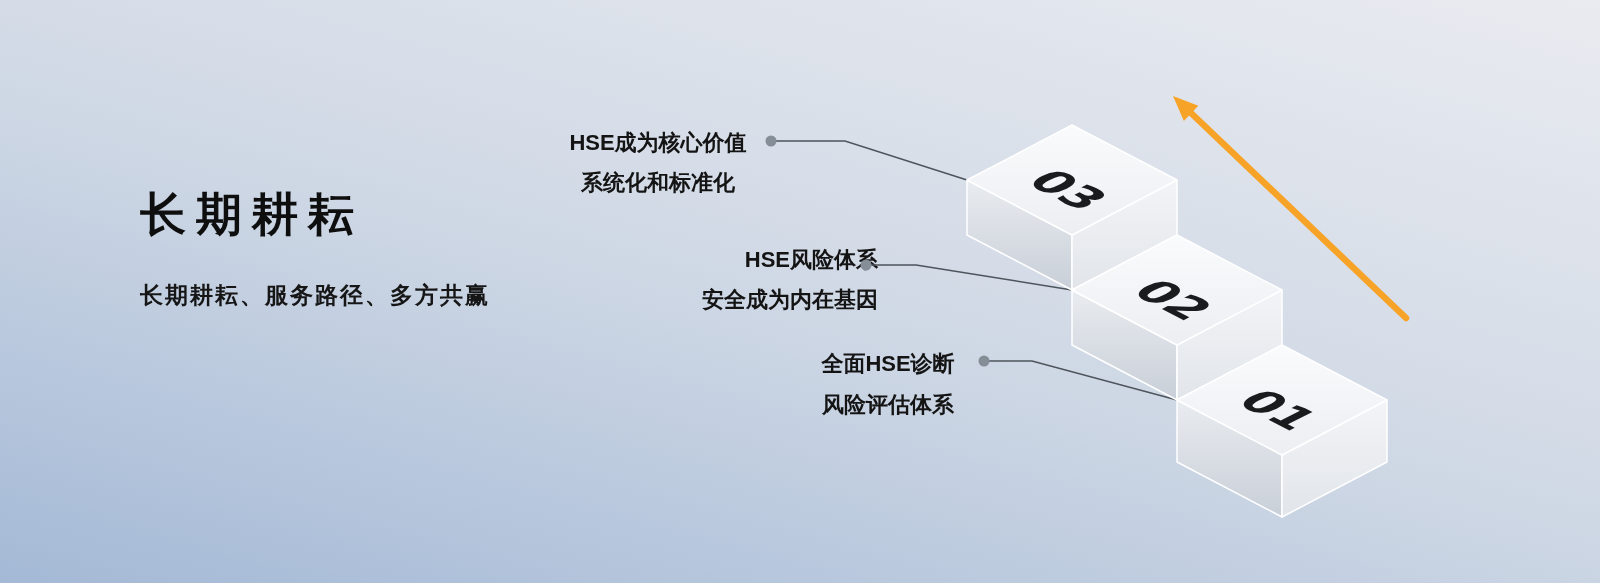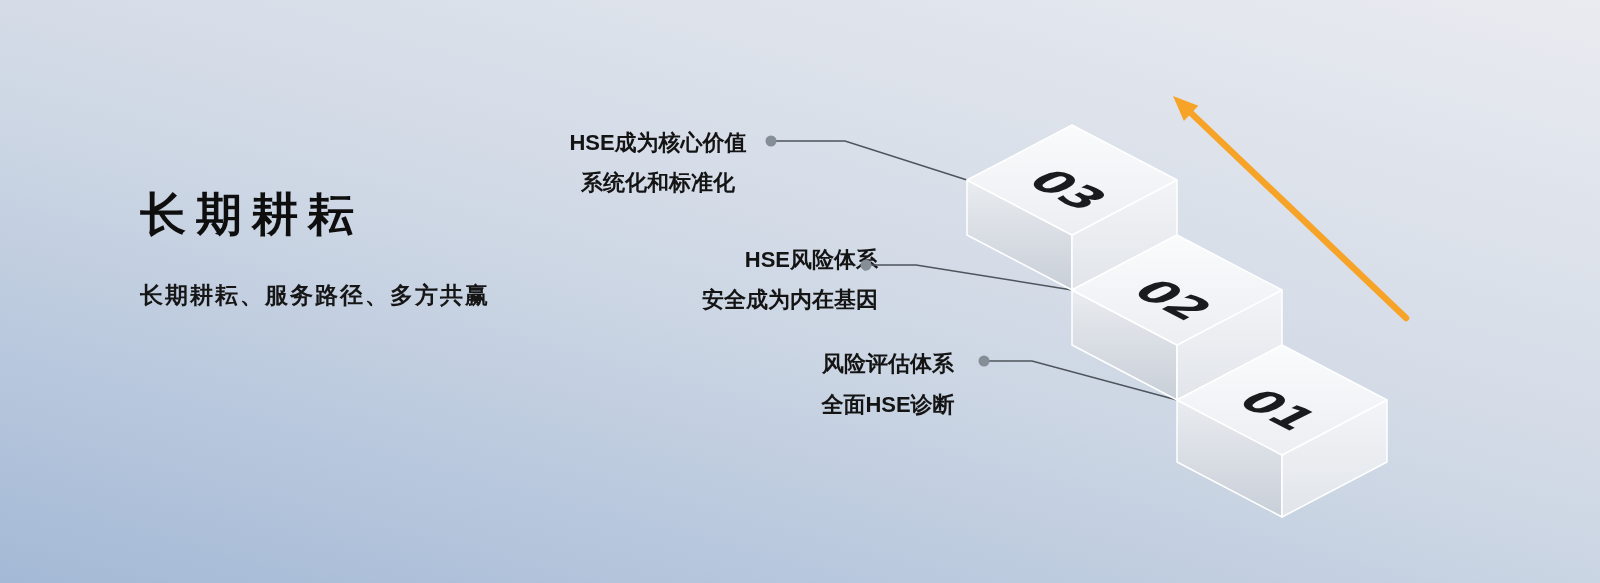--- a/index.html
+++ b/index.html
@@ -69,22 +69,22 @@
     <div>HSE成为核心价值</div>
     <div>系统化和标准化</div>
   </div>
 
   <div class="callout callout-2">
     <div>HSE风险体系</div>
     <div>安全成为内在基因</div>
   </div>
 
   <div class="callout callout-3">
+    <div>全面HSE诊断</div>
     <div>风险评估体系</div>
-    <div>全面HSE诊断</div>
   </div>
 
   <svg class="stage-svg" viewBox="0 0 1600 583">
     <defs>
       <linearGradient id="gradTop" x1="0" y1="0" x2="0" y2="1">
         <stop offset="0" stop-color="#fafbfc"></stop>
         <stop offset="1" stop-color="#eceef2"></stop>
       </linearGradient>
       <linearGradient id="gradLeft" x1="0" y1="0" x2="0" y2="1">
         <stop offset="0" stop-color="#e9ecf0"></stop>

